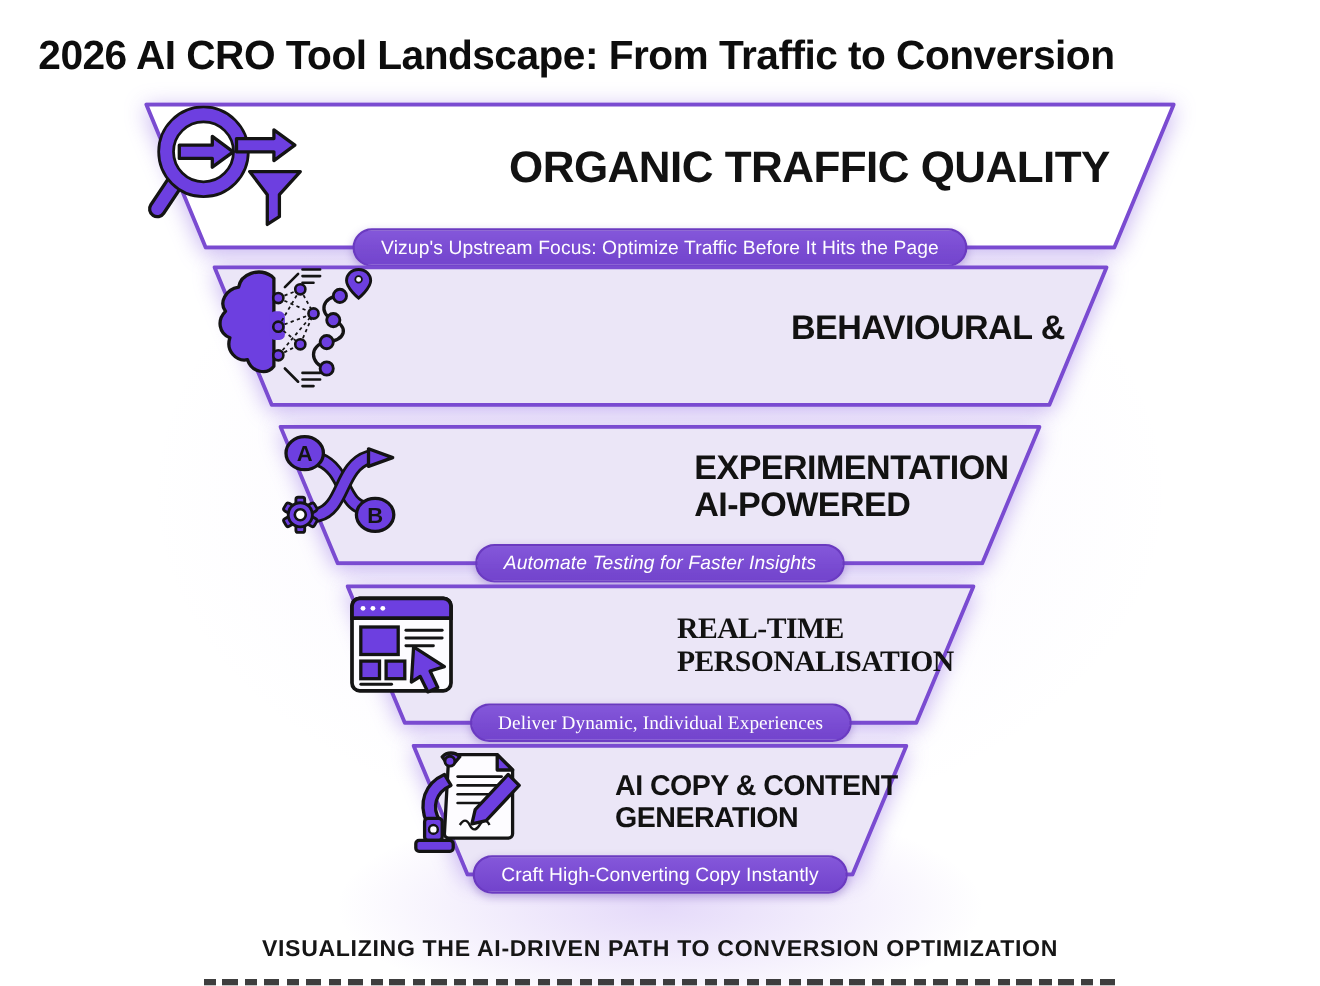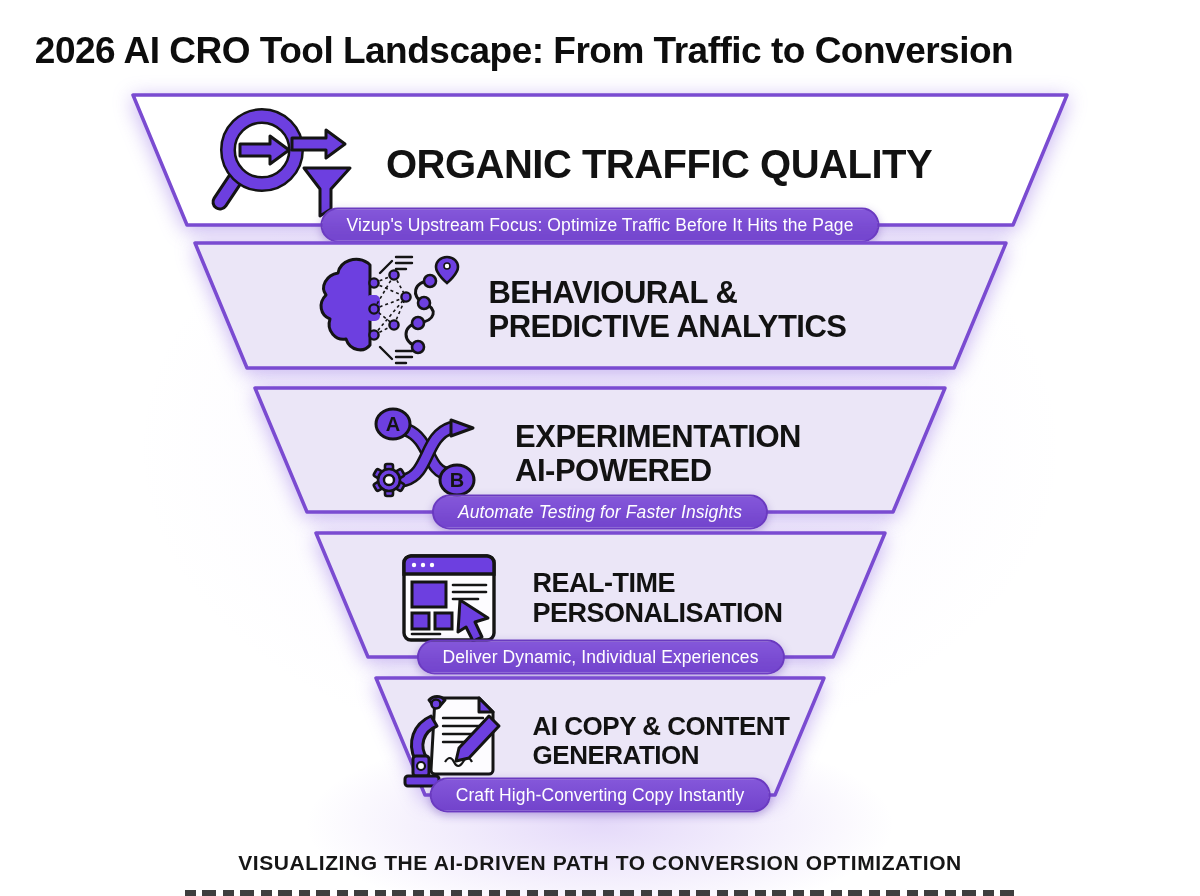--- a/index.html
+++ b/index.html
@@ -17,21 +17,21 @@
   }
   .page-title{
     position:absolute;top:30px;left:0;width:1048px;
     text-align:center;font-size:37px;font-weight:800;color:#0d0d0d;
     letter-spacing:-0.5px;
   }
   .level{position:absolute;}
   .level svg.shape{position:absolute;left:0;top:0;filter:drop-shadow(0 4px 10px rgba(130,88,225,.45));}
   .content{
     position:absolute;left:0;top:0;right:0;
-    display:flex;align-items:center;justify-content:center;margin-top:12px;
+    display:flex;align-items:center;justify-content:space-between;
   }
   .icon{flex:0 0 auto;display:flex;align-items:center;justify-content:center;}
   .titlebox{margin-left:26px;color:#121212;font-weight:800;line-height:1.1;letter-spacing:-0.5px;}
   .t1{font-size:40px;}
   .t2{font-size:31px;}
   .t3{font-size:31px;}
   .t4{font-size:27px;}
   .t5{font-size:26px;}
   .badge{
     position:absolute;left:50%;transform:translate(-50%,-50%);
@@ -116,21 +116,20 @@
         <path d="M133 6 c7 0 11 5 11 10 c0 7 -11 16 -11 16 c0 0 -11 -9 -11 -16 c0 -5 4 -10 11 -10 z" fill="#6d3fe0" stroke="#141414" stroke-width="2.6"></path>
         <circle cx="133" cy="15" r="3" fill="#ffffff" stroke="#141414" stroke-width="1.6"></circle>
         <g stroke="#141414" stroke-width="2.4" stroke-linecap="round">
           <path d="M66 22 L78 10 M82 6 h16 M82 12 h16 M82 18 h10"></path>
           <path d="M66 96 L78 108 M82 100 h16 M82 106 h16 M82 112 h10"></path>
         </g>
       </svg>
     </span>
     <div class="titlebox t2">
       <div>BEHAVIOURAL &amp;</div>
-      <div>PREDICTIVE ANALYTICS</div>
     </div>
   </div>
 </div>
 
 <div class="level" style="left:253px;top:386px;width:694px;height:128px;">
   <svg class="shape" width="694" height="128" viewBox="0 0 694 128">
     <polygon points="2,2 692,2 640,126 54,126" fill="#ebe6f7" stroke="#7a4bd1" stroke-width="3.5" stroke-linejoin="round"></polygon>
   </svg>
   <div class="content" style="height:112px;padding-right:30px;">
     <span class="icon">
@@ -158,21 +157,21 @@
       </svg>
     </span>
     <div class="titlebox t3">
       <div>EXPERIMENTATION</div>
       <div>AI-POWERED</div>
     </div>
   </div>
   <div class="badge" style="top:126px;font-style:italic;">Automate Testing for Faster Insights</div>
 </div>
 
-<div class="level" style="left:314px;top:531px;width:573px;height:128px;">
+<div class="level" style="left:314px;top:531px;width:573px;height:128px;font-family:Liberation Serif, serif;">
   <svg class="shape" width="573" height="128" viewBox="0 0 573 128">
     <polygon points="2,2 571,2 519,126 54,126" fill="#ebe6f7" stroke="#7a4bd1" stroke-width="3.5" stroke-linejoin="round"></polygon>
   </svg>
   <div class="content" style="height:112px;padding-right:20px;">
     <span class="icon">
       <svg width="108" height="106" viewBox="0 0 108 106">
         <rect x="6" y="10" width="90" height="84" rx="7" fill="#fdfcff" stroke="#141414" stroke-width="3.4"></rect>
         <path d="M6 17 a7 7 0 0 1 7 -7 h76 a7 7 0 0 1 7 7 v11 h-90 z" fill="#6d3fe0" stroke="#141414" stroke-width="3.4"></path>
         <circle cx="16" cy="19" r="2.2" fill="#ffffff"></circle>
           <circle cx="25" cy="19" r="2.2" fill="#ffffff"></circle>

